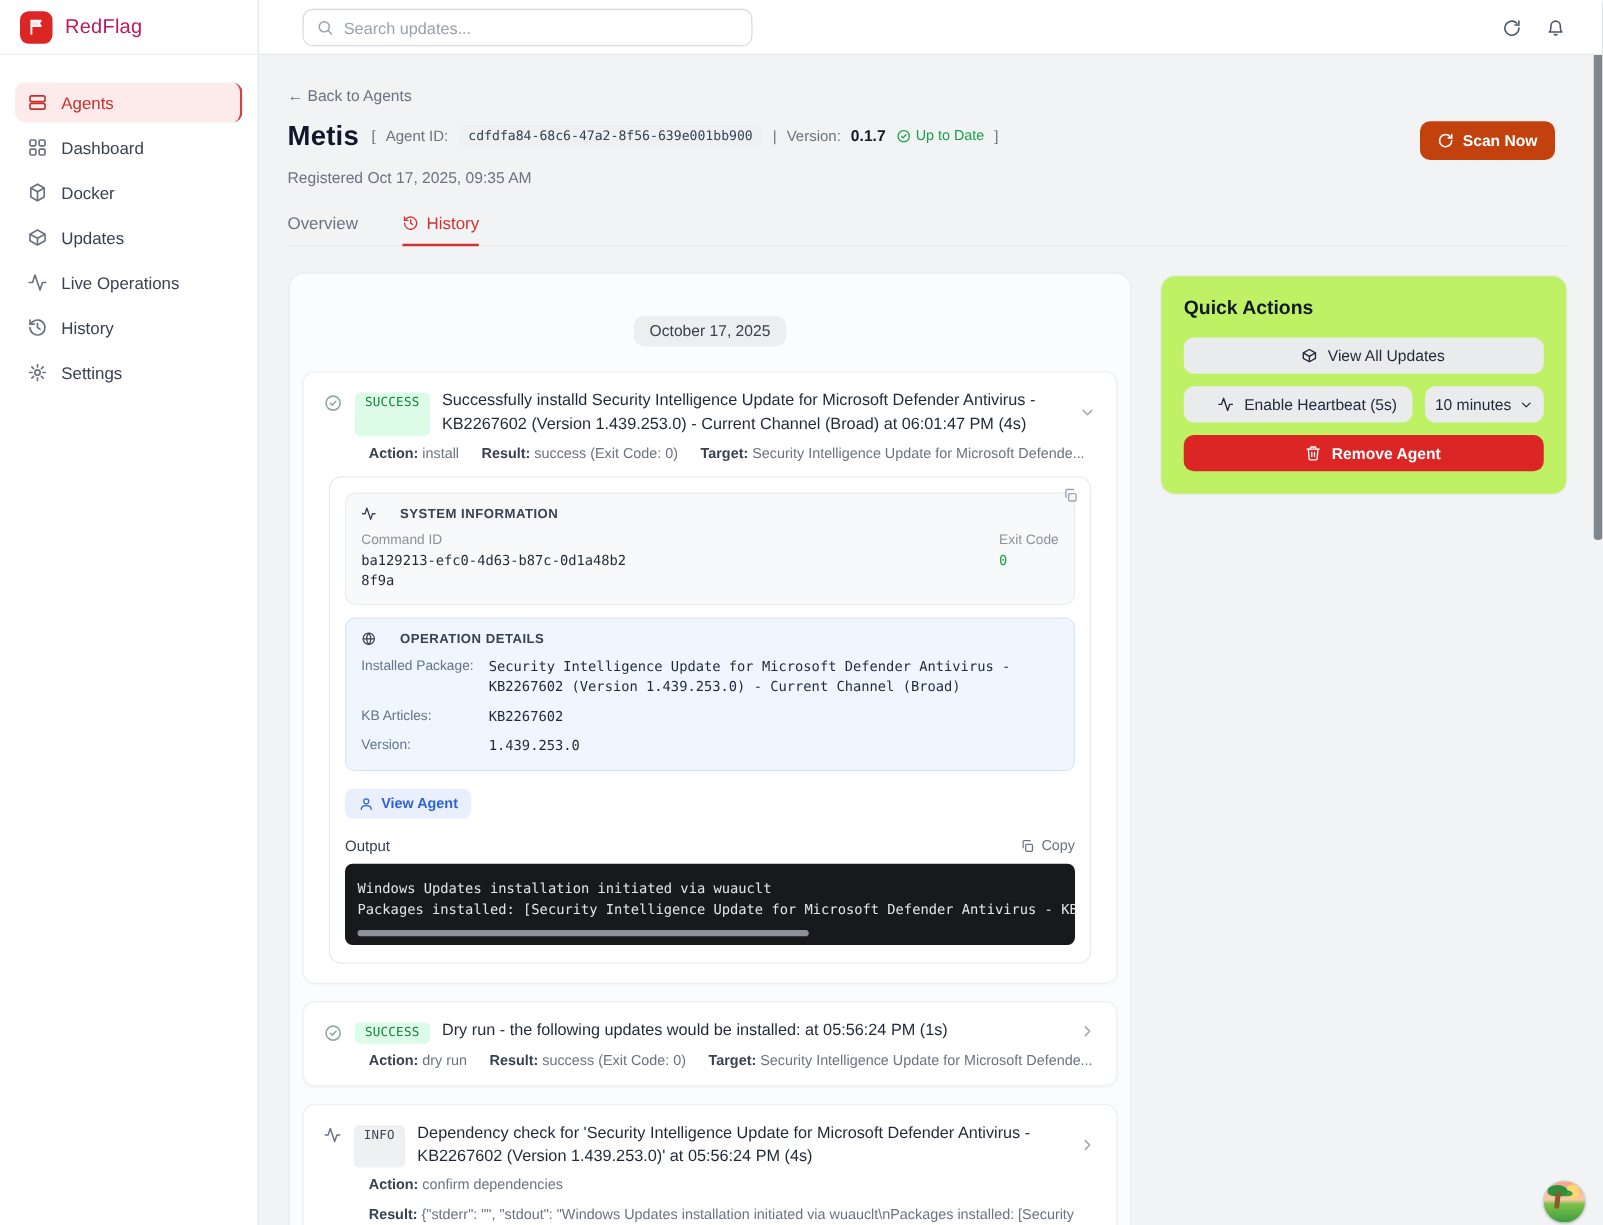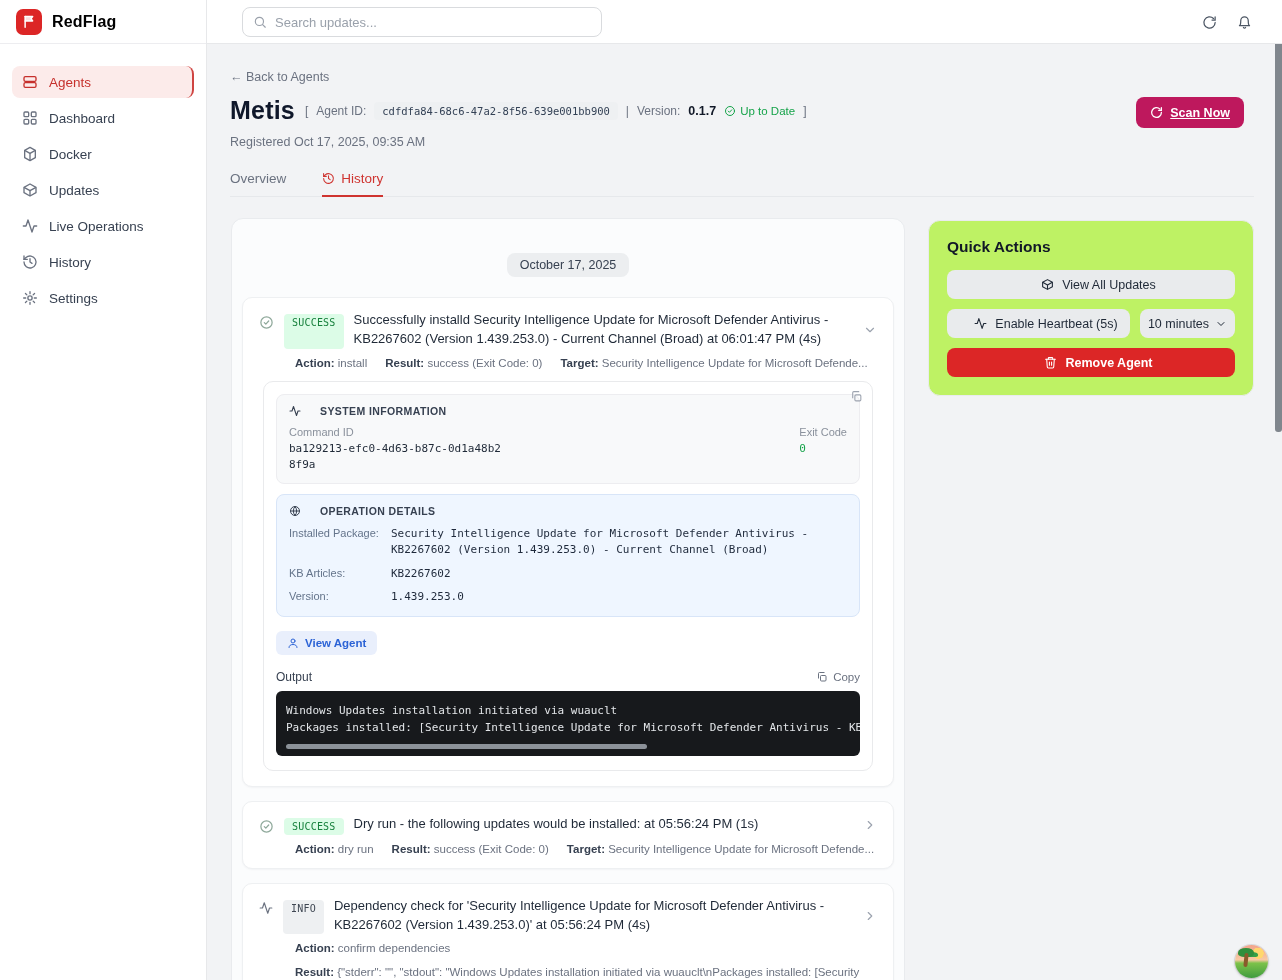--- a/index.html
+++ b/index.html
@@ -4,44 +4,44 @@
 <style>
   * { margin:0; padding:0; box-sizing:border-box; }
   html,body { width:1282px; height:980px; overflow:hidden; }
   body { font-family:"Liberation Sans", sans-serif; background:#f2f3f5; color:#1f2937; position:relative; }
   svg { display:block; }
 
   
   .sidebar { position:absolute; left:0; top:0; width:207px; height:980px; background:#fff; border-right:1px solid #e7e8ea; z-index:5; }
   .brand { height:44px; display:flex; align-items:center; gap:10px; padding:0 16px; border-bottom:1px solid #ededf0; }
   .logo { width:26px; height:26px; background:#dc2626; border-radius:7px; display:flex; align-items:center; justify-content:center; }
-  .brand-name { font-size:16px; font-weight:700; color:#000000; letter-spacing:.2px; }
+  .brand-name { font-size:16px; font-weight:400; color:#be185d; letter-spacing:.2px; }
   .nav { padding:22px 12px; display:flex; flex-direction:column; gap:4px; }
   .nav-item { display:flex; align-items:center; gap:11px; height:32px; padding:0 10px; border-radius:8px; font-size:13.5px; color:#374151; cursor:pointer; }
   .nav-item .nicon { color:#6b7280; display:flex; }
   .nav-item.active { background:#fcebea; color:#c6302c; border-right:2px solid #cf4441; }
   .nav-item.active .nicon { color:#c6302c; }
 
   
   .topbar { position:absolute; left:207px; right:0; top:0; height:44px; background:#fff; border-bottom:1px solid #e7e8ea; z-index:4; }
   .search { position:absolute; left:35px; top:7px; width:360px; height:30px; border:1px solid #d9dbde; border-radius:8px; background:#fff; display:flex; align-items:center; padding:0 10px; gap:8px; }
   .search input { border:none; outline:none; flex:1; font-size:13px; font-family:"Liberation Sans",sans-serif; color:#374151; background:transparent; }
   .search input::placeholder { color:#9aa1ab; }
   .top-icons { position:absolute; right:30px; top:0; height:44px; display:flex; align-items:center; gap:20px; color:#4b5563; }
 
   
   .content { position:absolute; left:207px; right:0; top:44px; bottom:0; overflow:hidden; }
   .backlink { position:absolute; left:23px; top:26px; font-size:12.5px; color:#6b7280; cursor:pointer; }
   .title-row { position:absolute; left:23px; top:52px; display:flex; align-items:center; gap:10px; }
-  .agent-name { font-size:25px; font-weight:800; color:#0f172a; letter-spacing:.2px; }
+  .agent-name { font-size:22px; font-weight:800; color:#0f172a; letter-spacing:.2px; }
   .meta-frag { font-size:12px; color:#6b7280; display:flex; align-items:center; gap:8px; }
   .id-chip { font-family:"DejaVu Sans Mono",monospace; font-size:10.5px; color:#334155; background:#eef0f2; border-radius:4px; padding:3px 8px; }
   .ver-num { font-size:12.5px; font-weight:700; color:#111827; }
   .uptodate { display:flex; align-items:center; gap:4px; color:#16a34a; font-size:11.5px; }
-  .scan-btn { position:absolute; right:38px; top:53px; height:31px; background:#be185d; color:#fff; border:none; border-radius:8px; font-size:12.5px; font-weight:600; font-family:"Liberation Sans",sans-serif; display:flex; align-items:center; gap:7px; padding:0 14px; cursor:pointer;text-decoration:underline; }
+  .scan-btn { position:absolute; right:38px; top:53px; height:31px; background:#c2410c; color:#fff; border:none; border-radius:8px; font-size:12.5px; font-weight:600; font-family:"Liberation Sans",sans-serif; display:flex; align-items:center; gap:7px; padding:0 14px; cursor:pointer; }
   .registered { position:absolute; left:23px; top:91px; font-size:12.5px; color:#6b7280; }
 
   .tabs { position:absolute; left:23px; right:28px; top:126px; height:27px; display:flex; gap:36px; border-bottom:1px solid #e6e8eb; }
   .tab { font-size:13.5px; color:#6b7280; display:flex; align-items:center; gap:6px; padding-bottom:9px; cursor:pointer; }
   .tab.active { color:#cf3430; border-bottom:2px solid #cf3430; margin-bottom:-1px; font-weight:500; }
 
   
   .timeline { position:absolute; left:24px; top:174px; width:674px; height:820px; background:#fbfcfd; border:1px solid #e9ebee; border-radius:12px; padding:10px; }
   .date-chip-wrap { text-align:center; margin:24px 0 20px; }
   .date-chip { display:inline-block; background:#eceef0; border-radius:8px; padding:5px 13px; font-size:12.5px; color:#374151; }

